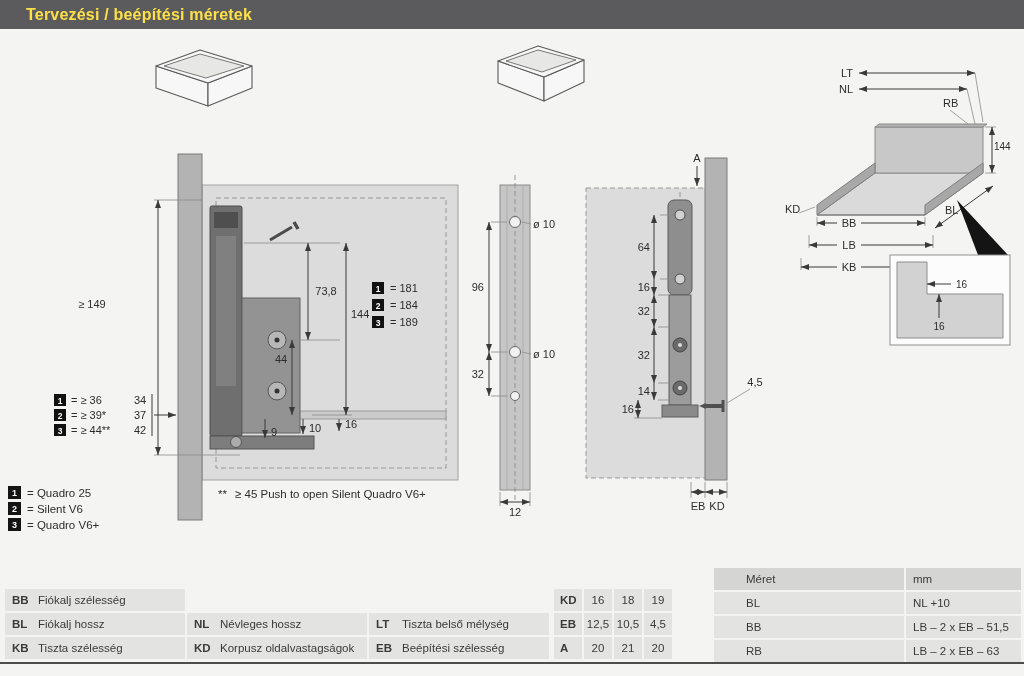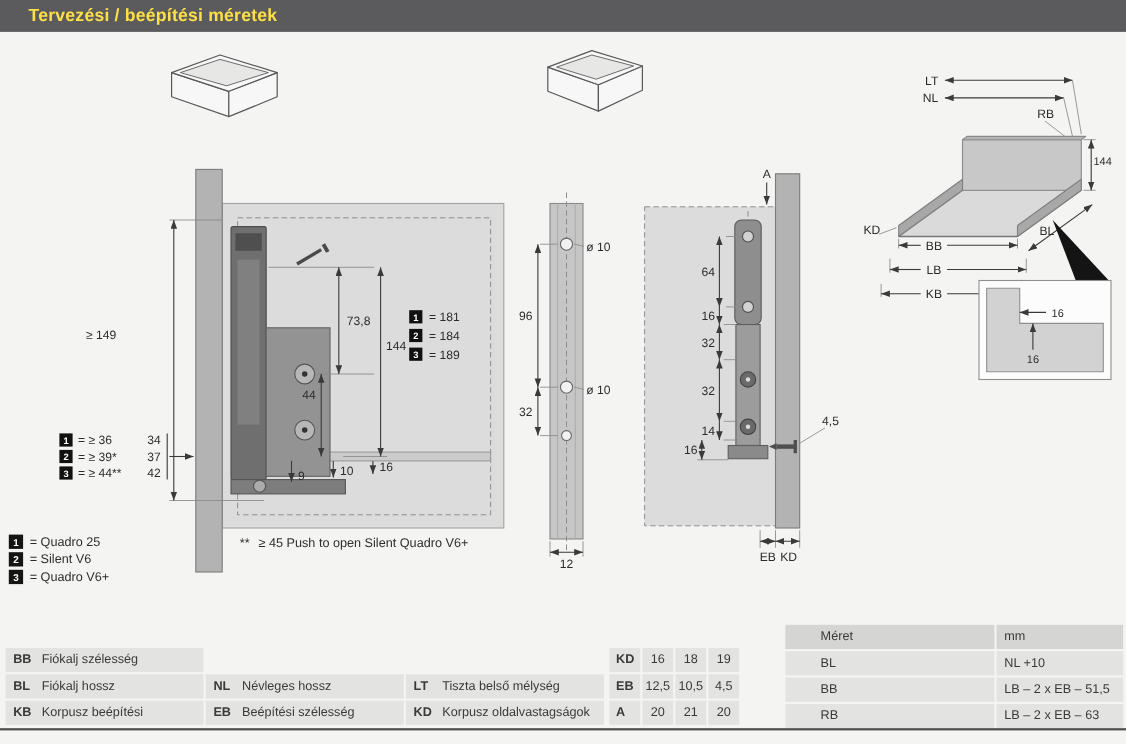--- a/index.html
+++ b/index.html
@@ -323,23 +323,23 @@
 <div class="tbl" style="left:5px;top:589px">
   <div class="trow">
     <div class="tcell w180"><span class="abbr">BB</span><span>Fiókalj szélesség</span></div>
   </div>
   <div class="trow">
     <div class="tcell w180"><span class="abbr">BL</span><span>Fiókalj hossz</span></div>
     <div class="tcell w180"><span class="abbr">NL</span><span>Névleges hossz</span></div>
     <div class="tcell w180"><span class="abbr">LT</span><span>Tiszta belső mélység</span></div>
   </div>
   <div class="trow">
-    <div class="tcell w180"><span class="abbr">KB</span><span>Korpusz beépítési</span></div>
+    <div class="tcell w180"><span class="abbr">KB</span><span>Tiszta szélesség</span></div>
+    <div class="tcell w180"><span class="abbr">KD</span><span>Korpusz oldalvastagságok</span></div>
     <div class="tcell w180"><span class="abbr">EB</span><span>Beépítési szélesség</span></div>
-    <div class="tcell w180"><span class="abbr">KD</span><span>Korpusz oldalvastagságok</span></div>
   </div>
 </div>
 
 <div class="tbl" style="left:554px;top:589px">
   <div class="trow">
     <div class="tcell wlab"><span class="abbr">KD</span></div>
     <div class="tcell wval center">16</div>
     <div class="tcell wval center">18</div>
     <div class="tcell wval center">19</div>
   </div>

